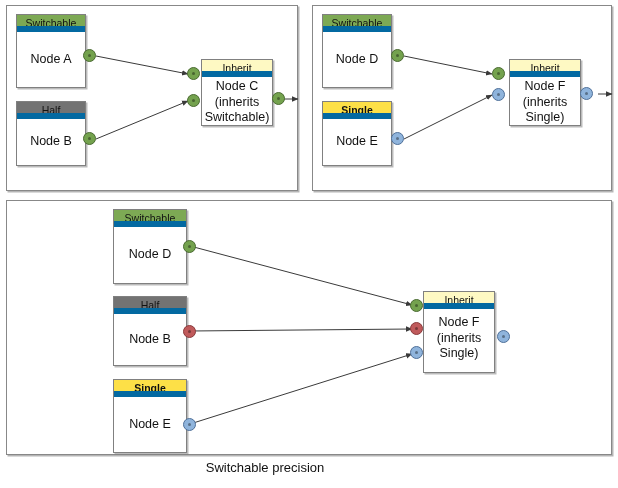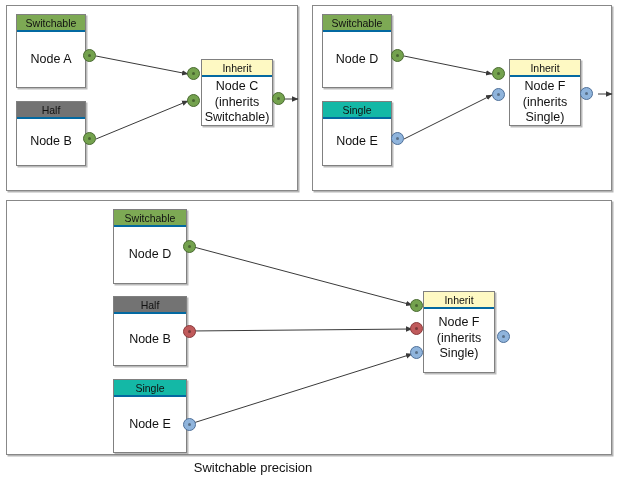--- a/index.html
+++ b/index.html
@@ -37,28 +37,28 @@
     border: 1px solid #808080;
     box-sizing: border-box;
     box-shadow: 1.5px 1.5px 0 rgba(120,120,120,0.5);
   }
   .node-header {
     height: 17px;
     line-height: 17px;
     text-align: center;
     font-size: 10.5px;
     color: #111111;
-    border-bottom: 2px solid #0369a1;
+    border-bottom: 6px solid #0369a1;
     box-sizing: border-box;
     overflow: hidden;
     white-space: nowrap;
   }
   .hdr-switchable { background: #7DA954; }
   .hdr-half       { background: #737373; }
-  .hdr-single     { background: #14b8a6; }
+  .hdr-single     { background: #fde047; font-weight: bold; }
   .hdr-inherit    { background: #fef9c3; }
 
   .node-body {
     position: absolute;
     left: 0; right: 0;
     top: 17px; bottom: 0;
     display: flex;
     align-items: center;
     justify-content: center;
     text-align: center;
@@ -103,21 +103,21 @@
     height: 488px;
     pointer-events: none;
   }
   .edge {
     stroke: #3a3a3a;
     stroke-width: 1;
     fill: none;
   }
   .caption {
     position: absolute;
-    left: 0;
+    left: 12px;
     top: 460px;
     width: 506px;
     text-align: center;
     font-size: 13px;
     color: #111111;
   }
 </style>
 </head>
 <body>
 

